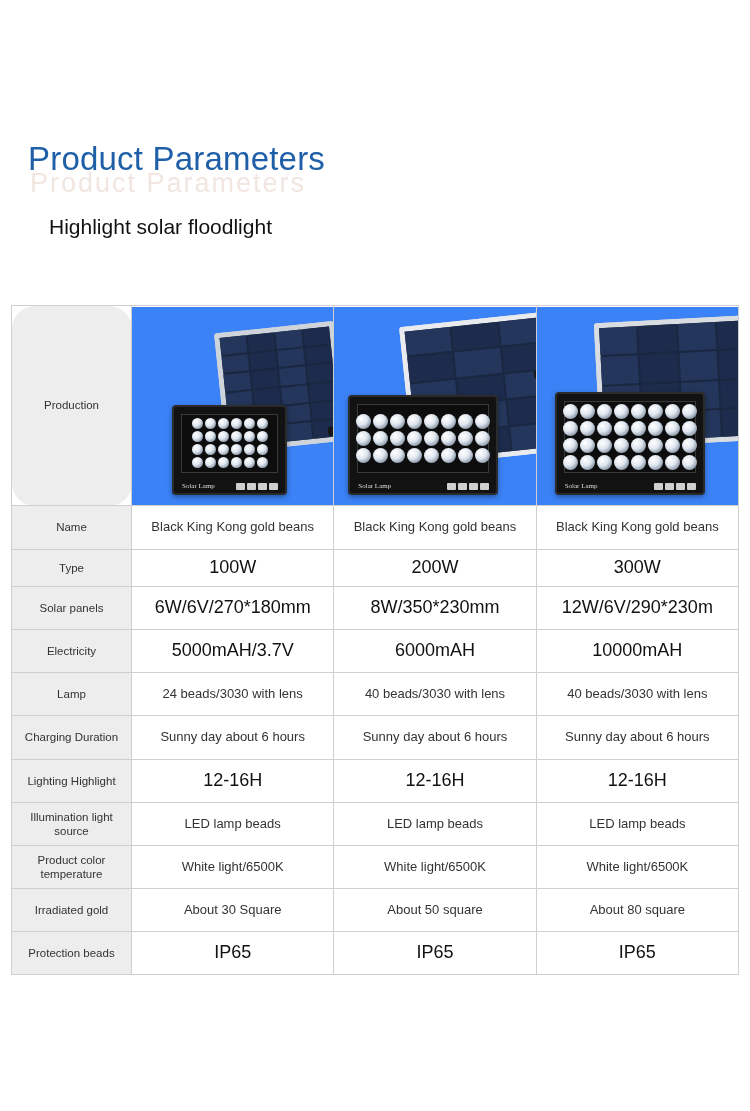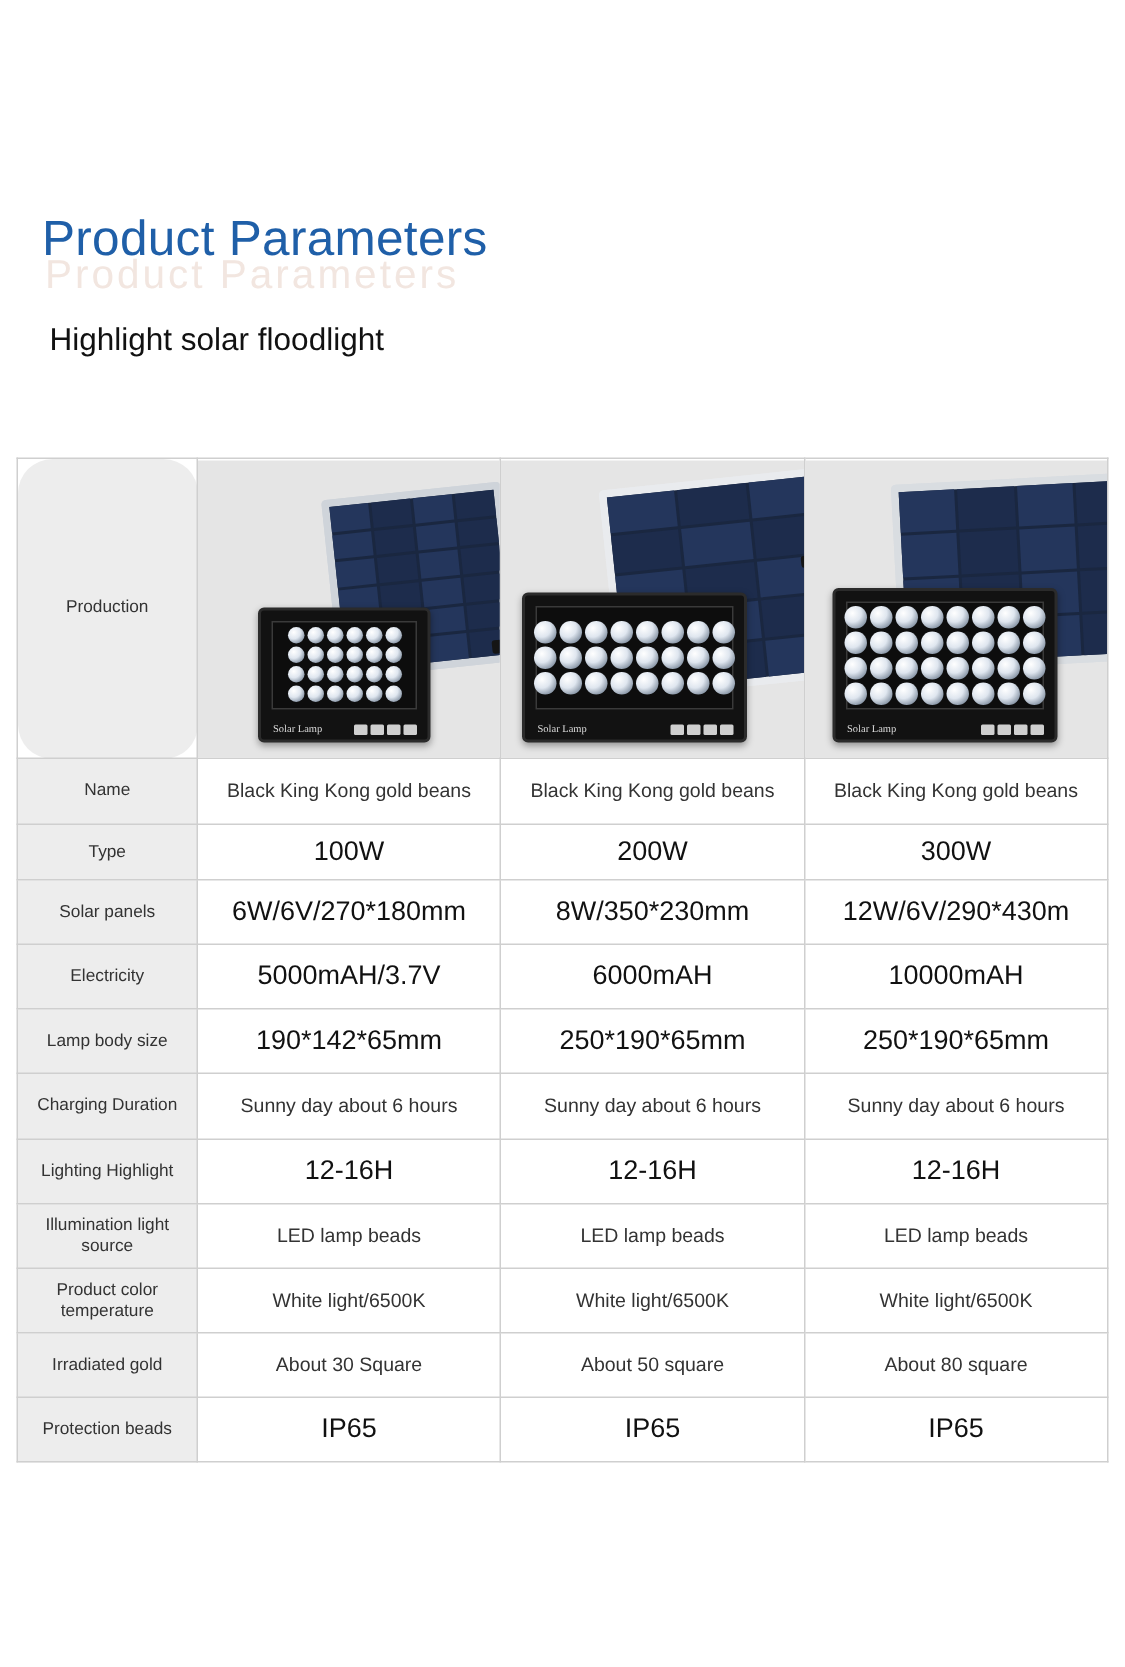--- a/index.html
+++ b/index.html
@@ -31,21 +31,21 @@
     position: absolute;
     left: 30px;
     top: 168px;
     font-size: 27px;
     color: #f2e6e0;
     letter-spacing: 2px;
     user-select: none;
   }
   .subtitle {
     position: absolute;
-    left: 33px;
+    left: 49px;
     top: 215px;
     font-size: 21px;
     color: #111;
   }
   table.spec {
     position: absolute;
     left: 11px;
     top: 305px;
     width: 728px;
     border-collapse: collapse;
@@ -73,21 +73,21 @@
     line-height: 1.3;
   }
   tr.big td.val { font-size: 18px; color: #111; }
   tr.media td { padding: 0; height: 200px; }
   tr.media td.label { vertical-align: middle; border-radius: 23px; }
 
   .prodcell {
     position: relative;
     width: 100%;
     height: 198px;
-    background: #e5e5e5;
+    background: #3b82f6;
     overflow: hidden;
   }
   
   .panel {
     position: absolute;
     border-radius: 3px;
     transform: rotate(-6deg);
   }
   .panel .frame {
     width: 100%;
@@ -384,37 +384,37 @@
         <td class="label">Type</td>
         <td class="val">100W</td>
         <td class="val">200W</td>
         <td class="val">300W</td>
       </tr>
 
       <tr class="big" style="height:43px">
         <td class="label">Solar panels</td>
         <td class="val">6W/6V/270*180mm</td>
         <td class="val">8W/350*230mm</td>
-        <td class="val">12W/6V/290*430m</td>
+        <td class="val">12W/6V/290*230m</td>
       </tr>
 
       <tr class="big" style="height:43px">
         <td class="label">Electricity</td>
         <td class="val">5000mAH/3.7V</td>
         <td class="val">6000mAH</td>
         <td class="val">10000mAH</td>
       </tr>
 
-
-      <tr class="big" style="height:43px">
-        <td class="label">Lamp body size</td>
-        <td class="val">190*142*65mm</td>
-        <td class="val">250*190*65mm</td>
-        <td class="val">250*190*65mm</td>
-      </tr>
+      <tr style="height:43px">
+        <td class="label">Lamp</td>
+        <td class="val">24 beads/3030 with lens</td>
+        <td class="val">40 beads/3030 with lens</td>
+        <td class="val">40 beads/3030 with lens</td>
+      </tr>
+
 
       <tr style="height:44px">
         <td class="label">Charging Duration</td>
         <td class="val">Sunny day about 6 hours</td>
         <td class="val">Sunny day about 6 hours</td>
         <td class="val">Sunny day about 6 hours</td>
       </tr>
 
       <tr class="big" style="height:43px">
         <td class="label">Lighting Highlight</td>

